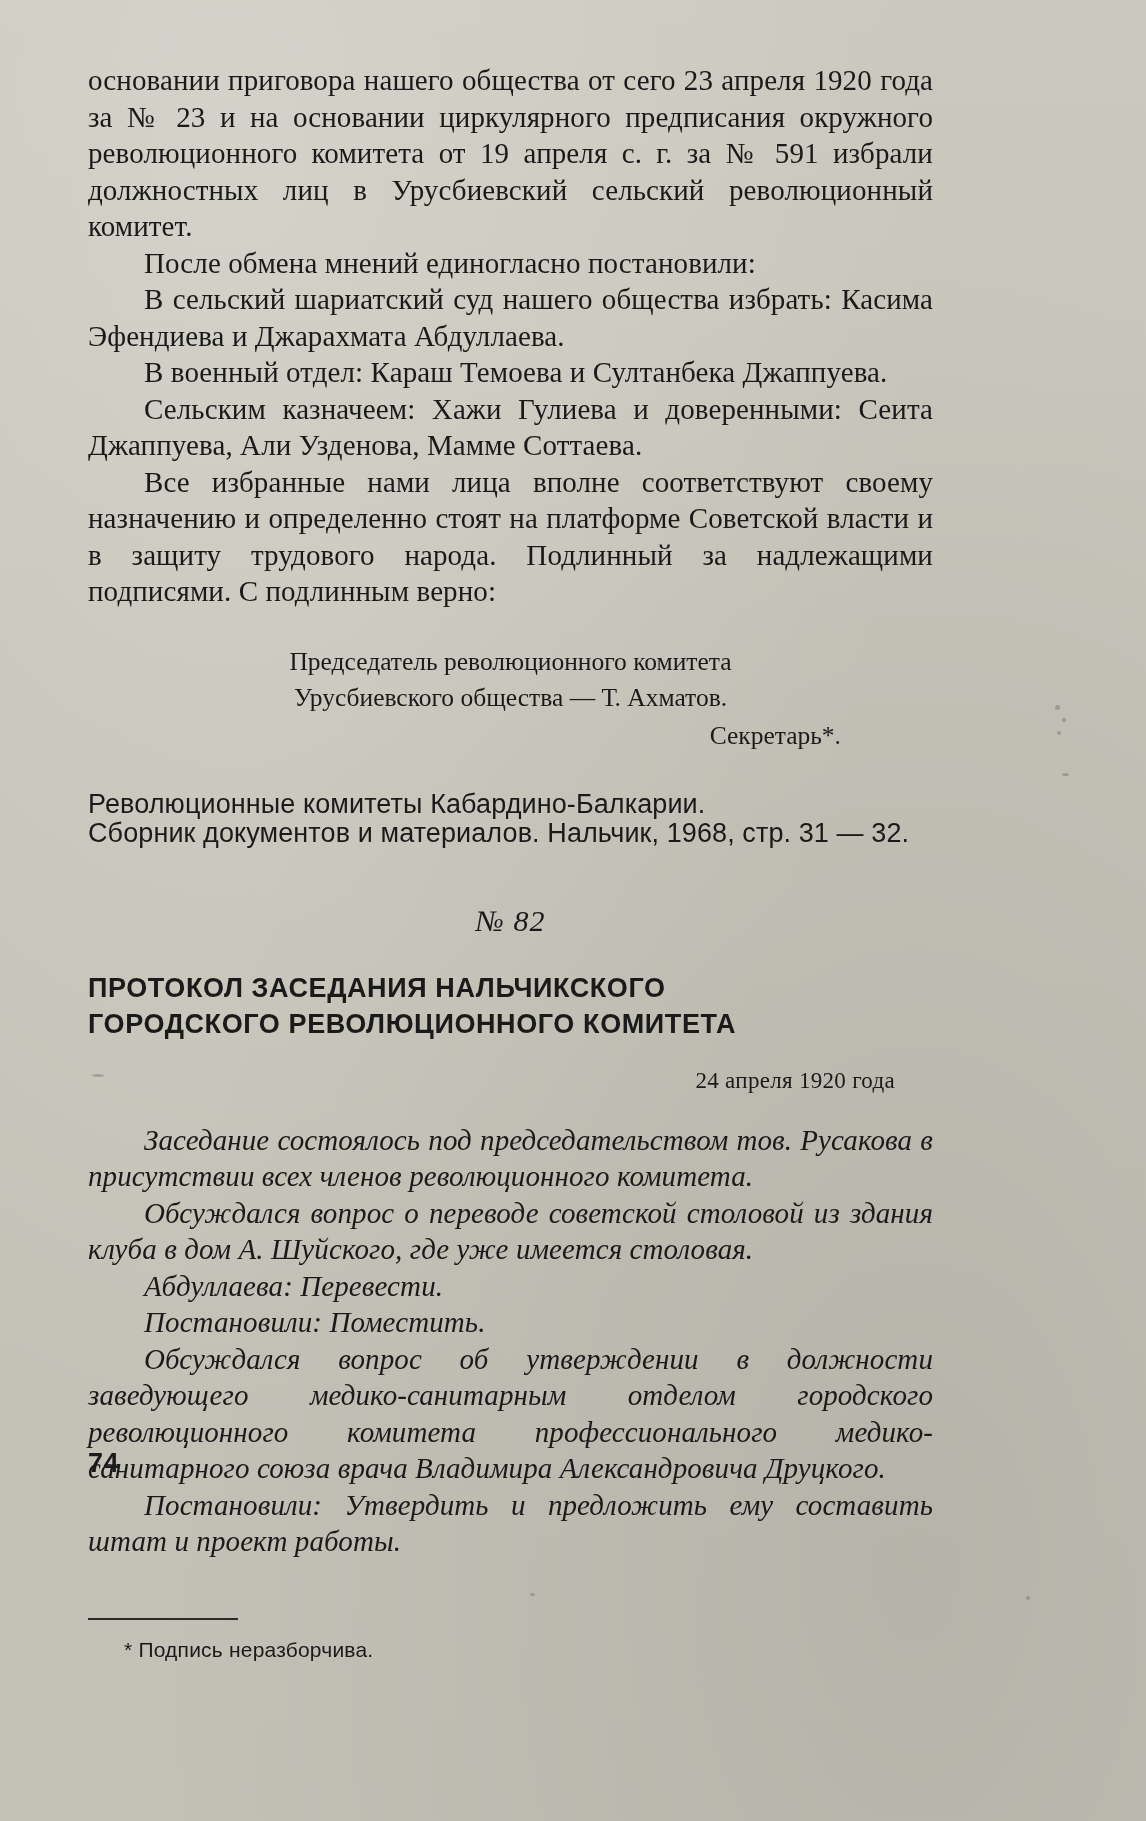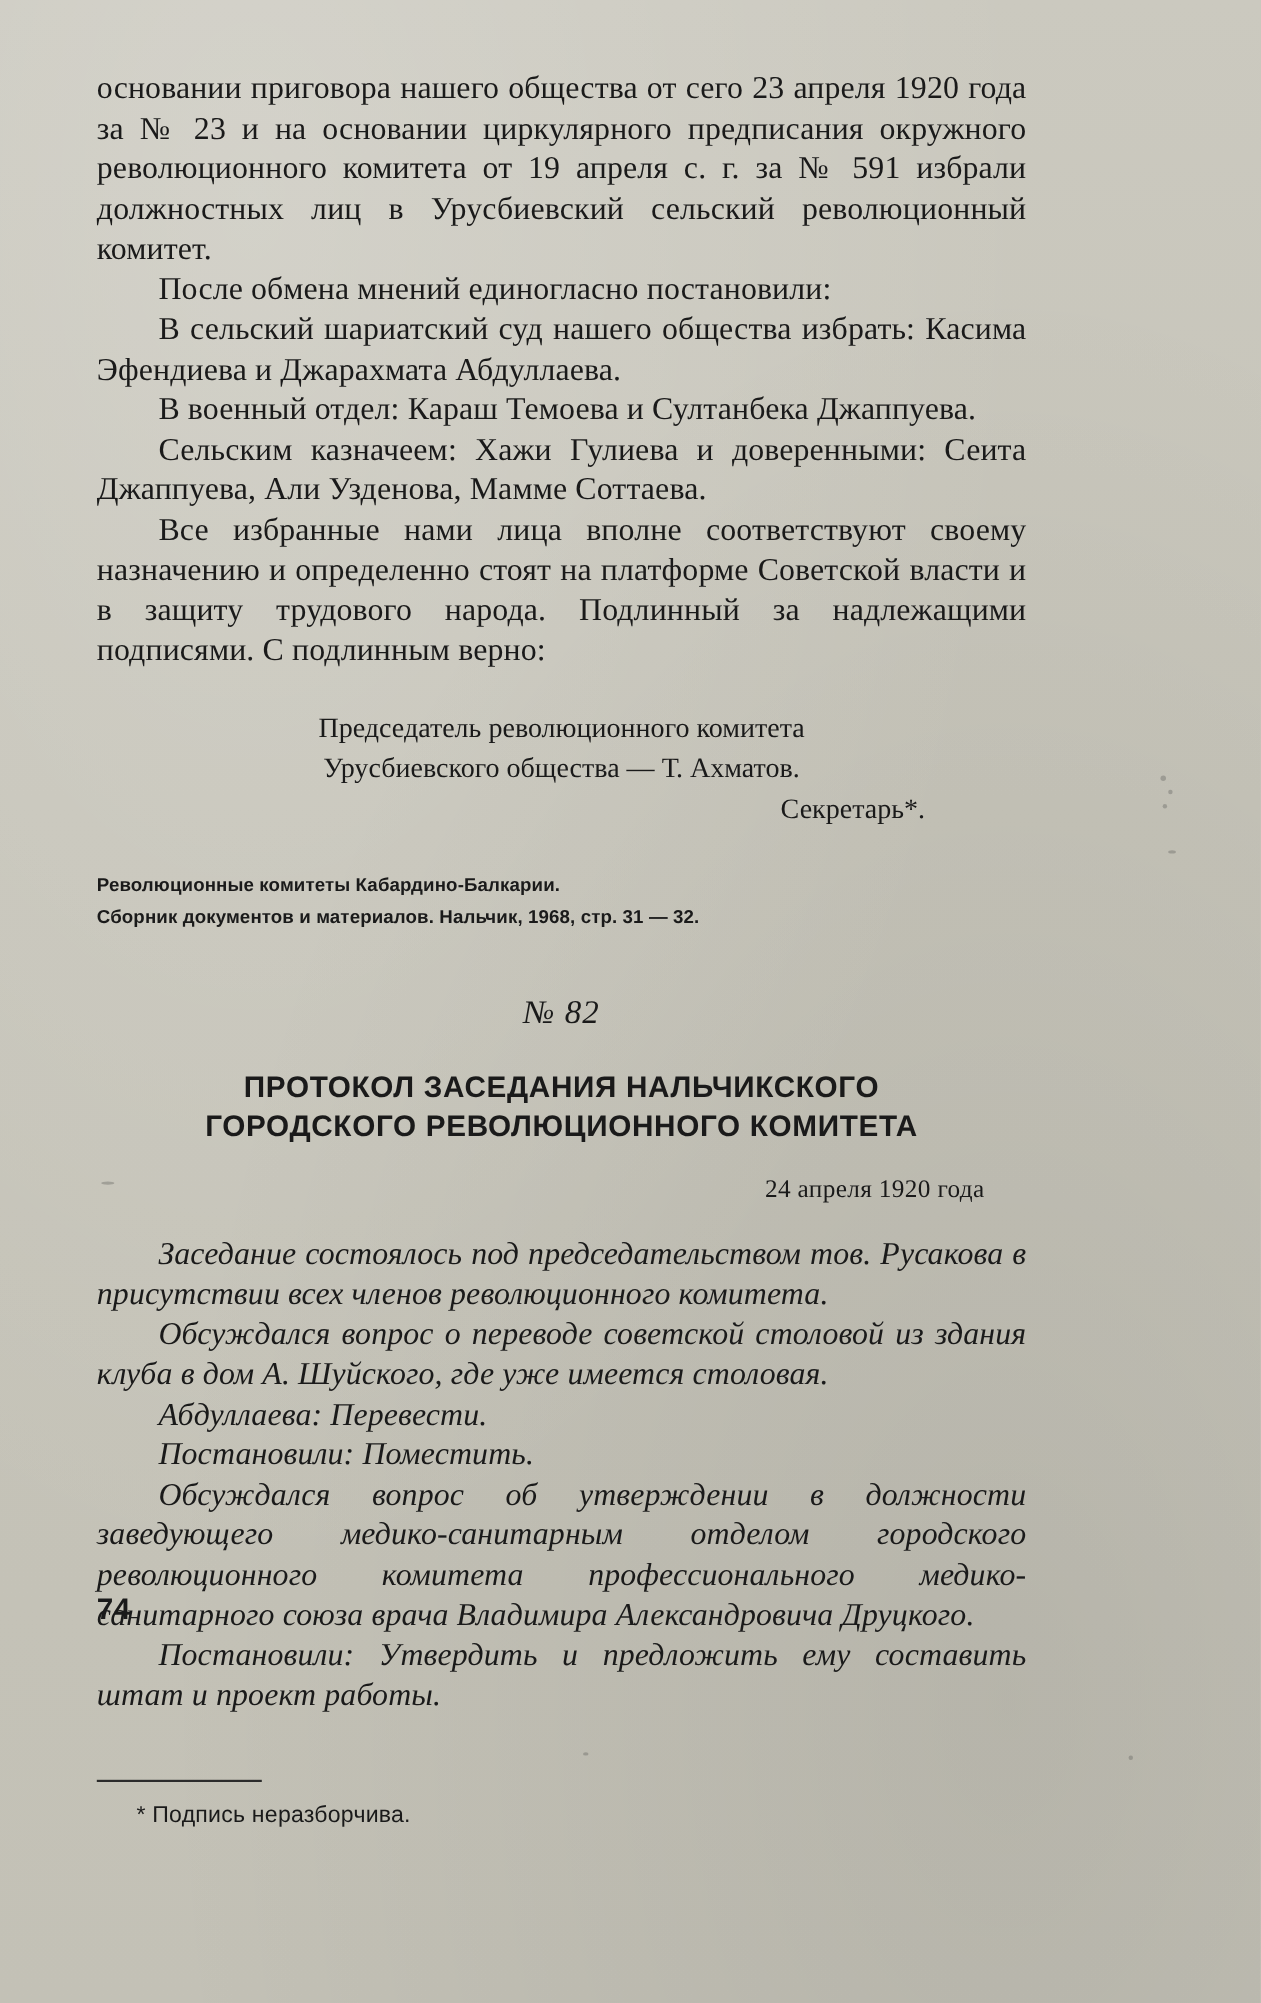--- a/index.html
+++ b/index.html
@@ -50,36 +50,35 @@
   .sig .l1 { display: block; }
   .sig .l2 { display: block; }
   .sig .l3 {
     display: block;
     text-align: right;
     padding-right: 92px;
     margin-top: 2px;
   }
   .source {
     margin-top: 36px;
-    font-size: 17px;
+    font-size: 27px;
     line-height: 29px;
     font-family: "Liberation Sans", sans-serif;
     letter-spacing: 0.1px;
-    font-weight: bold;
   }
   .docnum {
     margin-top: 56px;
     text-align: center;
     font-size: 30px;
     font-style: italic;
     letter-spacing: 1px;
   }
   .doctitle {
     margin-top: 32px;
-    text-align: center;
+    text-align: left;
     font-family: "Liberation Sans", sans-serif;
     font-weight: bold;
     font-size: 27px;
     line-height: 36px;
     letter-spacing: 0.6px;
   }
   .docdate {
     margin-top: 26px;
     text-align: right;
     padding-right: 38px;

